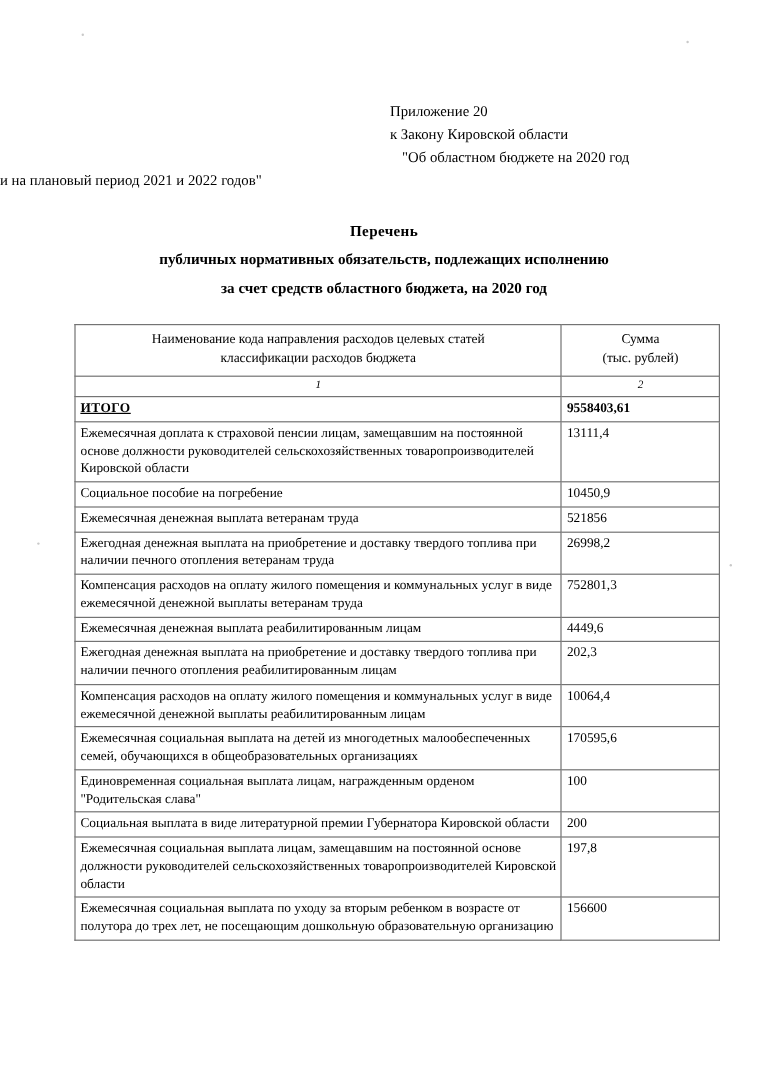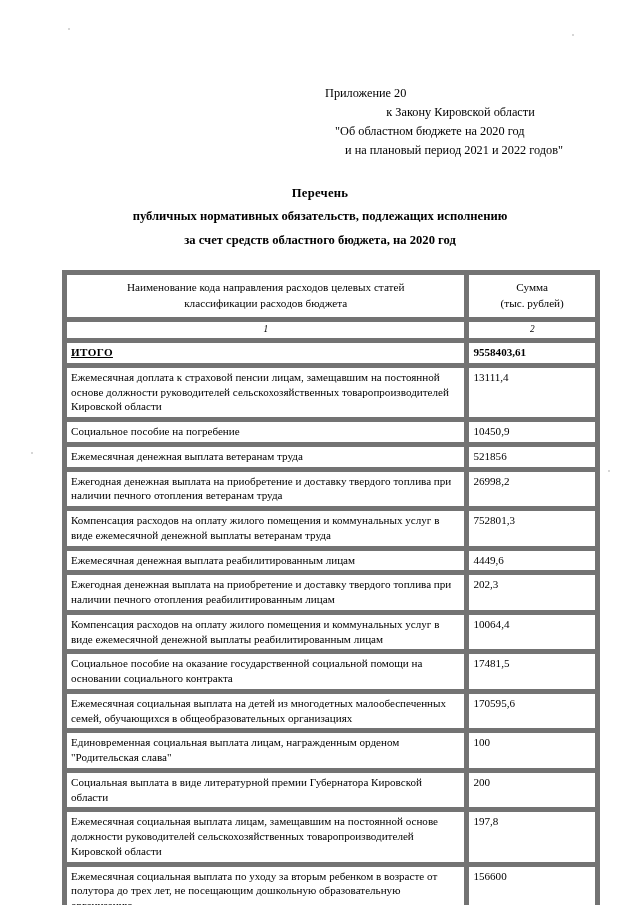--- a/index.html
+++ b/index.html
@@ -28,23 +28,23 @@
     padding: 84px 44px 0 0;
     text-align: left;
     font-size: 12.3px;
     line-height: 1.55;
   }
   .appendix .line {
     display: block;
     white-space: nowrap;
   }
   .appendix .l1 { padding-left: 325px; }
-  .appendix .l2 { padding-left: 325px; text-align: center; }
+  .appendix .l2 { padding-left: 325px; }
   .appendix .l3 { padding-left: 335px; }
-  .appendix .l4 { padding-left: 345px; }
+  .appendix .l4 { }
 
   
   .title-block {
     margin-top: 22px;
     text-align: center;
     font-weight: bold;
     font-size: 12.6px;
     line-height: 1.85;
   }
   .title-block .t1 { letter-spacing: 0.3px; }
@@ -56,21 +56,21 @@
     margin: 18px 40px 0 62px;
   }
   table.budget {
     width: 100%;
     border-collapse: collapse;
     font-size: 11.1px;
     line-height: 1.33;
   }
   table.budget th,
   table.budget td {
-    border: 5px solid #737373;
+    border: 1px solid #737373;
     padding: 2px 4px 3px 4px;
     vertical-align: top;
   }
   table.budget thead th {
     text-align: center;
     font-weight: normal;
     padding: 5px 4px 6px 4px;
     font-size: 11.2px;
     line-height: 1.4;
   }
@@ -185,24 +185,20 @@
           </tr>
           <tr>
             <td class="name">Ежегодная денежная выплата на приобретение и доставку твердого топлива при наличии печного отопления реабилитированным лицам</td>
             <td class="sum">202,3</td>
           </tr>
           <tr>
             <td class="name">Компенсация расходов на оплату жилого помещения и коммунальных услуг в виде ежемесячной денежной выплаты реабилитированным лицам</td>
             <td class="sum">10064,4</td>
           </tr>
           <tr>
-            <td class="name">Социальное пособие на оказание государственной социальной помощи на основании социального контракта</td>
-            <td class="sum">17481,5</td>
-          </tr>
-          <tr>
             <td class="name">Ежемесячная социальная выплата на детей из многодетных малообеспеченных семей, обучающихся в общеобразовательных организациях</td>
             <td class="sum">170595,6</td>
           </tr>
           <tr>
             <td class="name">Единовременная социальная выплата лицам, награжденным орденом "Родительская слава"</td>
             <td class="sum">100</td>
           </tr>
           <tr>
             <td class="name">Социальная выплата в виде литературной премии Губернатора Кировской области</td>
             <td class="sum">200</td>

